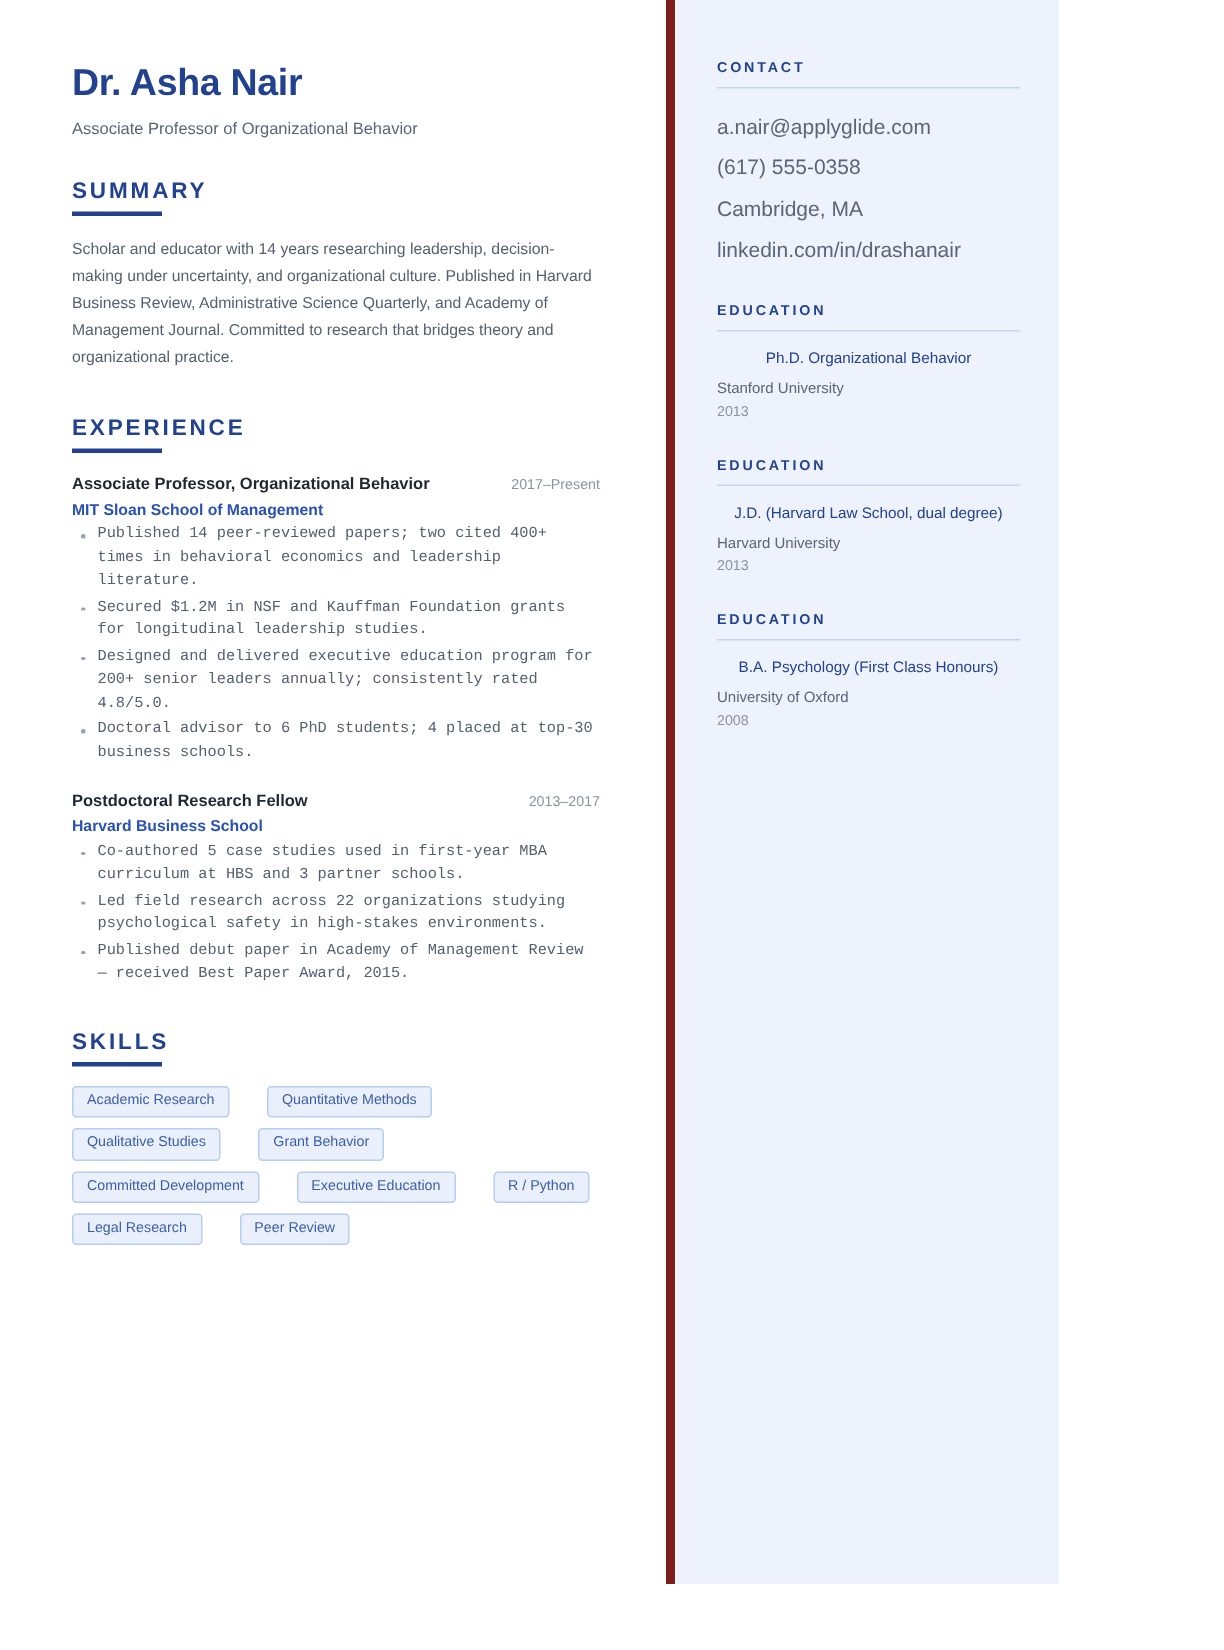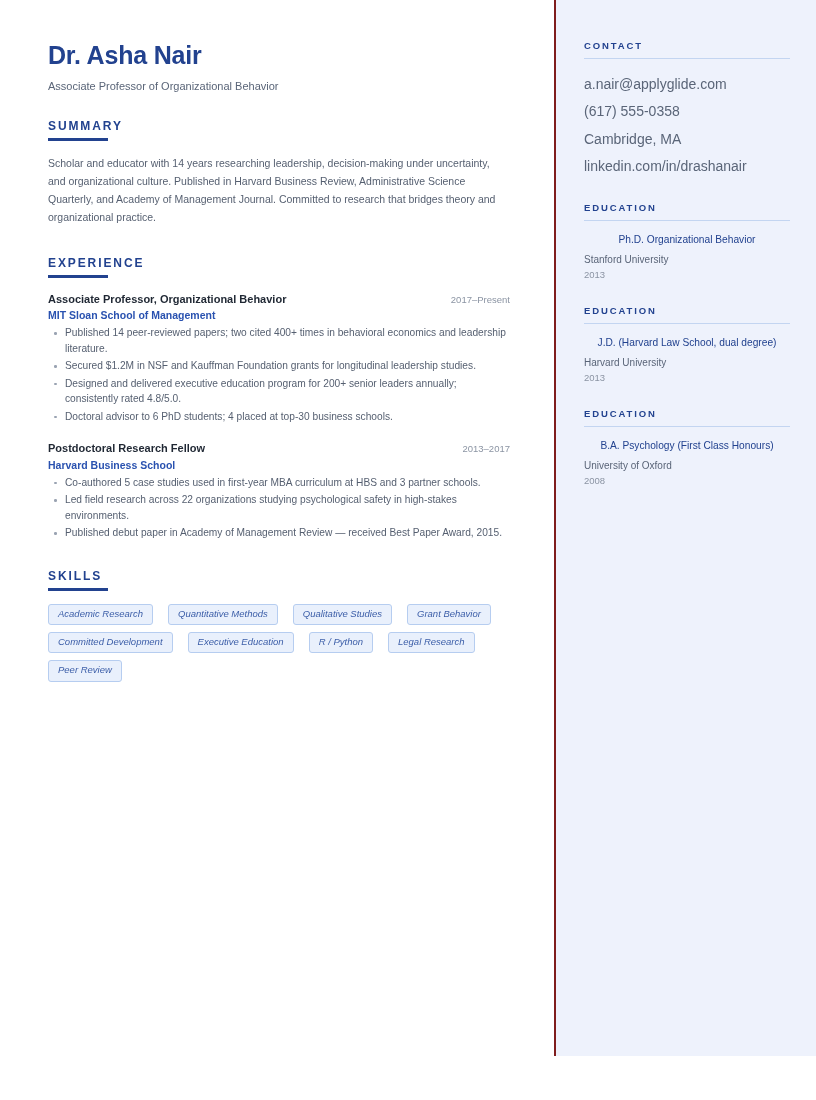--- a/index.html
+++ b/index.html
@@ -19,21 +19,21 @@
     position: relative;
     width: 816px;
     height: 1056px;
     background: #ffffff;
     display: flex;
     overflow: hidden;
   }
 
   
   .main {
-    width: 554px;
+    width: 444px;
     box-sizing: border-box;
     padding: 42px 44px 0 48px;
   }
 
   .name {
     font-size: 25px;
     font-weight: bold;
     color: #22428f;
     letter-spacing: -0.2px;
     line-height: 1.1;
@@ -42,21 +42,21 @@
   .headline {
     font-size: 11px;
     color: #5a6578;
     margin: 0 0 26px 0;
     line-height: 1.3;
   }
 
   .section { margin-bottom: 4px; }
 
   .section-title {
-    font-size: 12px;
+    font-size: 15px;
     font-weight: bold;
     letter-spacing: 1.9px;
     color: #22428f;
     margin: 0 0 5px 0;
   }
   .section-rule {
     width: 60px;
     height: 3px;
     background: #22428f;
     margin-bottom: 13px;
@@ -100,57 +100,57 @@
     margin: 0;
     padding: 0;
   }
   .bullets li {
     position: relative;
     padding-left: 17px;
     font-size: 10.2px;
     line-height: 1.52;
     color: #555f70;
     margin-bottom: 2px;
+    font-family: Liberation Mono, monospace;
   }
   .bullets li::before {
     content: "";
     position: absolute;
     left: 6px;
     top: 7px;
     width: 2.5px;
     height: 2.5px;
     background: #9aa3b2;
     border-radius: 50%;
   }
 
   .skills-block { margin-top: 28px; }
   .tags {
     display: flex;
     flex-wrap: wrap;
-    gap: 7px 15px;
+    gap: 7px 25px;
     max-width: 462px;
-    font-style: italic;
   }
   .tag {
     font-size: 9.5px;
     color: #3c5ea8;
     background: #e9f0fc;
     border: 1px solid #b6cdf0;
     border-radius: 3px;
     padding: 4px 9px 5px 9px;
     line-height: 1.1;
     white-space: nowrap;
   }
 
   
   .sidebar {
     width: 262px;
     box-sizing: border-box;
     background: #eef2fc;
-    border-left: 2px solid #7f1d1d;
+    border-left: 6px solid #7f1d1d;
     padding: 40px 26px 0 28px;
   }
   .side-section { margin-bottom: 22px; }
   .side-title {
     font-size: 9.5px;
     font-weight: bold;
     letter-spacing: 1.9px;
     color: #22428f;
     margin: 0 0 7px 0;
   }

